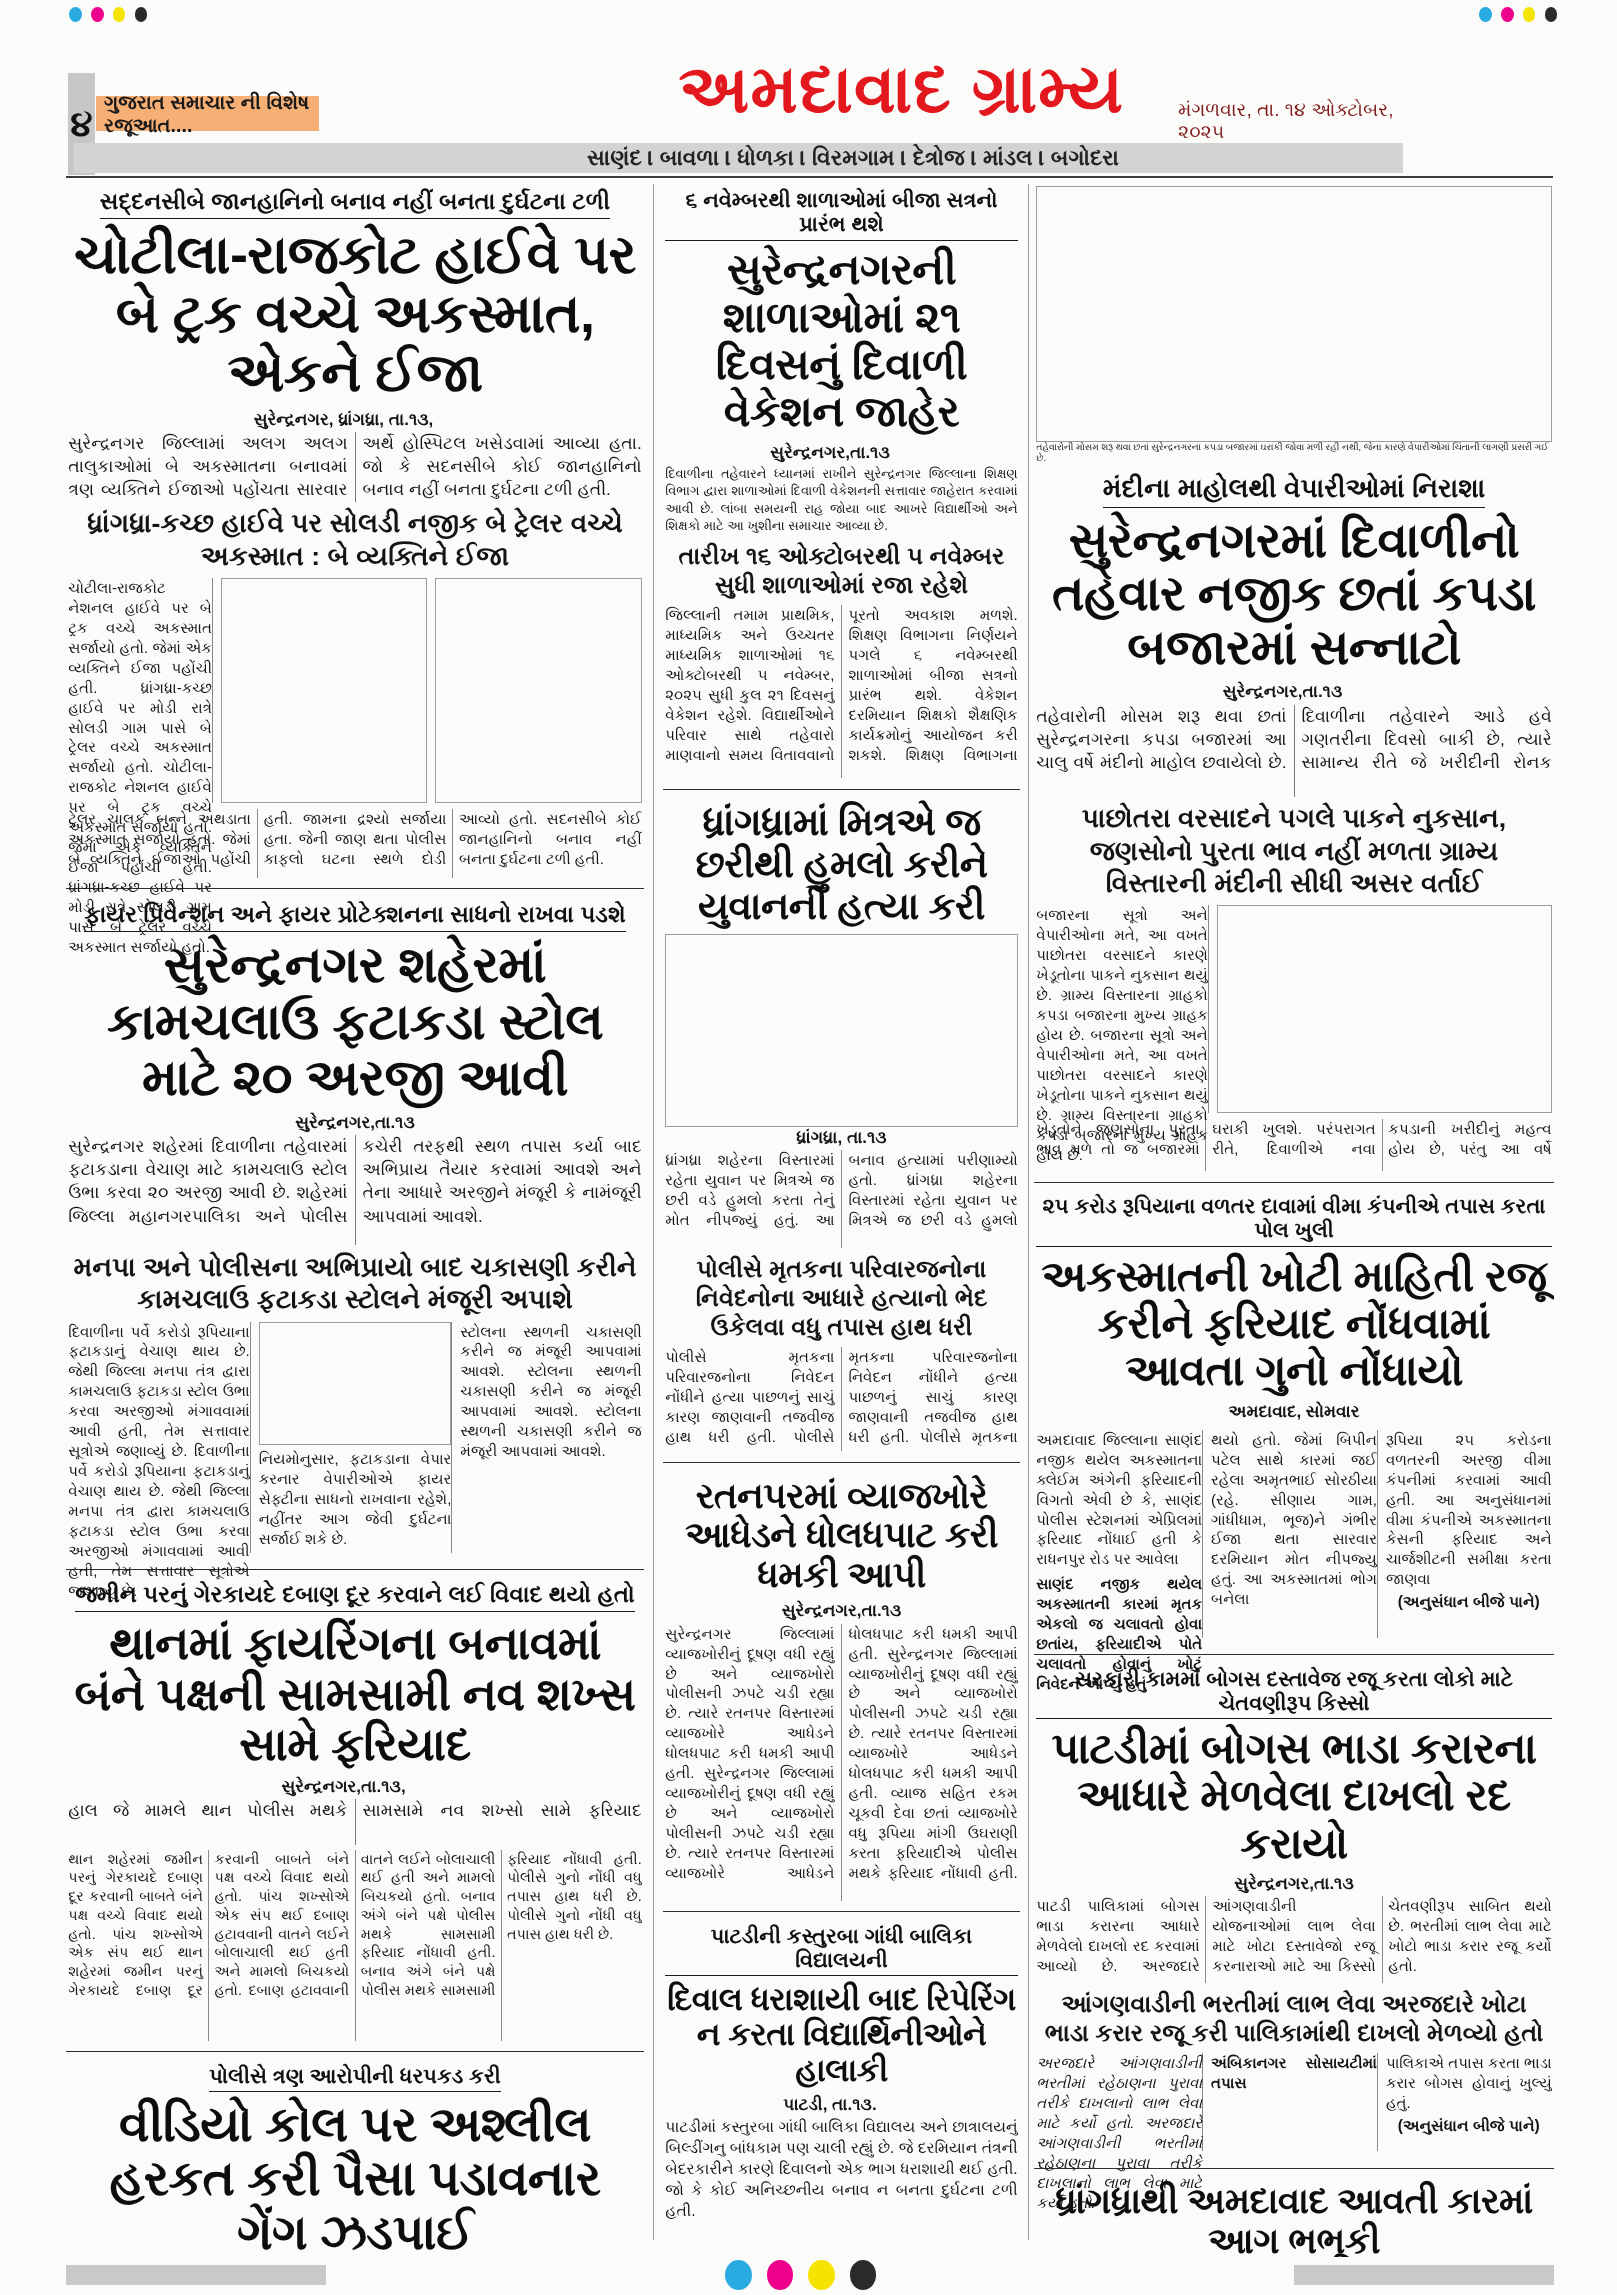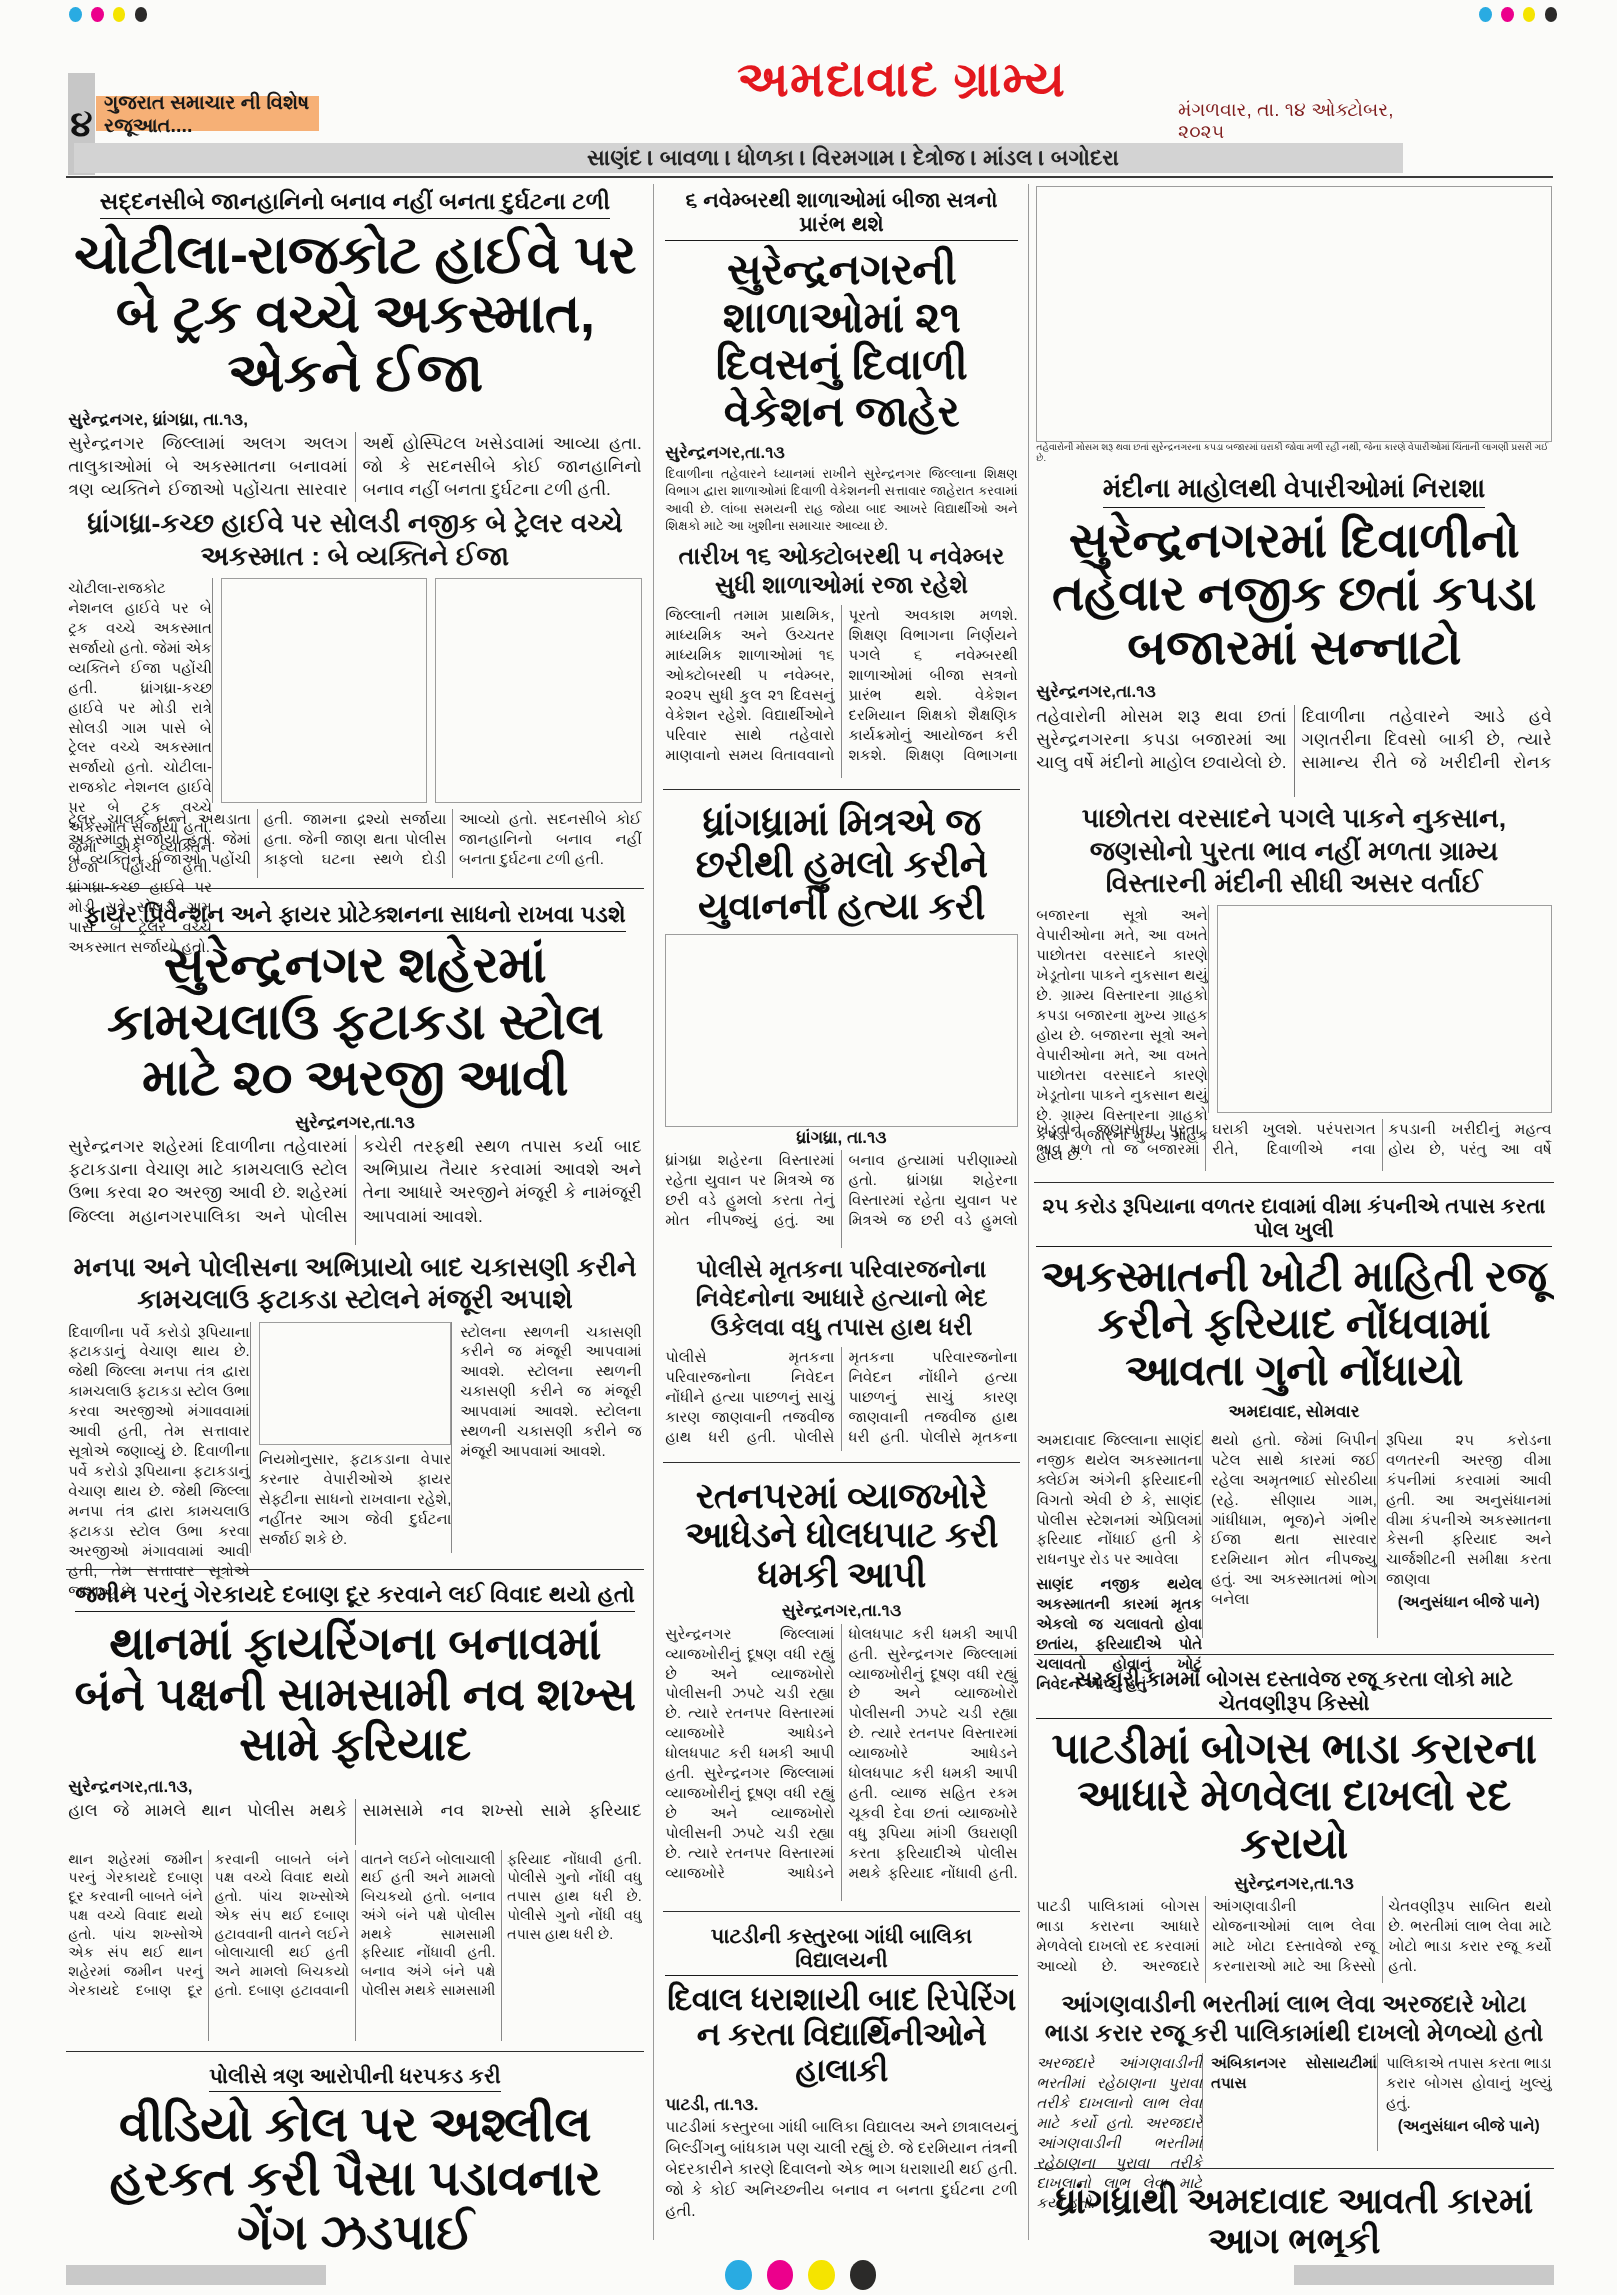--- a/index.html
+++ b/index.html
@@ -14,21 +14,21 @@
   .dot{width:12.7px;height:15px;border-radius:50%;}
   .dot.big{width:26.6px;height:30px;}
   .c-c{background:#29abe2}.c-m{background:#ec008c}.c-y{background:#f5e400}.c-k{background:#2b2a29}
   .graybar{position:absolute;height:19.6px;background:#c9c9c9;}
   
   #pageno-bar{position:absolute;left:68px;top:73px;width:26.6px;height:102px;background:#c7c7c7;
     display:flex;align-items:center;justify-content:center;font-size:36px;font-weight:700;color:#111;}
   #edition-badge{position:absolute;left:96px;top:96px;width:215px;height:35px;background:#f6b076;
     display:flex;align-items:center;padding-left:8px;font-size:19.6px;font-weight:700;color:#181818;}
   #paper-title{position:absolute;left:578px;top:55px;width:647px;text-align:center;
-    font-size:49px;font-weight:700;color:#e3181e;letter-spacing:1.2px;line-height:1;}
+    font-size:67px;font-weight:700;color:#e3181e;letter-spacing:1.2px;line-height:1;}
   #paper-date{position:absolute;left:1178px;top:99px;width:231px;font-size:19px;color:#7f1d1d;}
   #districts-strip{position:absolute;left:74px;top:143px;width:1329px;height:30px;background:#d3d3d3;
     display:flex;align-items:center;}
   #districts-strip span{margin-left:513px;font-size:22px;font-weight:700;color:#222;}
   #mast-rule{position:absolute;left:66px;top:176px;width:1487px;height:1.7px;background:#3a3a3a;}
   
   .col{position:absolute;top:182px;height:2075px;overflow:hidden;}
   #col-left{left:66px;width:578px;}
   #col-mid{left:663px;width:357px;}
   #col-right{left:1034px;width:520px;}
@@ -36,21 +36,21 @@
   
   .story{padding:3.5px 2.3px 5.8px 2.3px;}
   .rule{border-top:1.7px double #2e2e2e;margin:4.6px 0 5.8px 0;}
   .kick{text-align:center;margin:2.3px 0 5.8px 0;}
   .kick span{display:inline-block;font-weight:700;font-size:23px;color:#101010;
     border-bottom:1.7px solid #1a1a1a;padding-bottom:3.5px;line-height:1.15;}
   .kick.sm span{font-size:21px;}
   .hl{text-align:center;font-weight:700;color:#0d0d0d;line-height:1.1;margin:3.5px 0 5.8px 0;letter-spacing:-0.6px;}
   .h94{font-size:54px}.h88{font-size:51px}.h84{font-size:49px}.h80{font-size:46px}
   .h74{font-size:43px}.h66{font-size:38px}.h62{font-size:36px}.h56{font-size:32px}
-  .dl{text-align:left;font-weight:700;font-size:17px;padding:1.2px 23px 2.3px 0;}
+  .dl{text-align:center;font-weight:700;font-size:17px;padding:1.2px 23px 2.3px 0;}
   .dl.ctr{text-align:center;padding-right:0;}
   .lead2{column-count:2;column-gap:15px;column-rule:0.6px solid #777;
     font-size:17.3px;line-height:1.34;text-align:justify;margin-bottom:4.6px;}
   .body2{column-count:2;column-gap:14px;column-rule:0.6px solid #888;
     font-size:15px;line-height:1.33;text-align:justify;}
   .body3{column-count:3;column-gap:12.7px;column-rule:0.6px solid #888;
     font-size:15px;line-height:1.33;text-align:justify;}
   .body4{column-count:4;column-gap:11.6px;column-rule:0.6px solid #888;
     font-size:14.4px;line-height:1.3;text-align:justify;}
   .sub{ text-align:center;font-weight:700;font-size:26.6px;line-height:1.22;margin:5.8px 0;}

